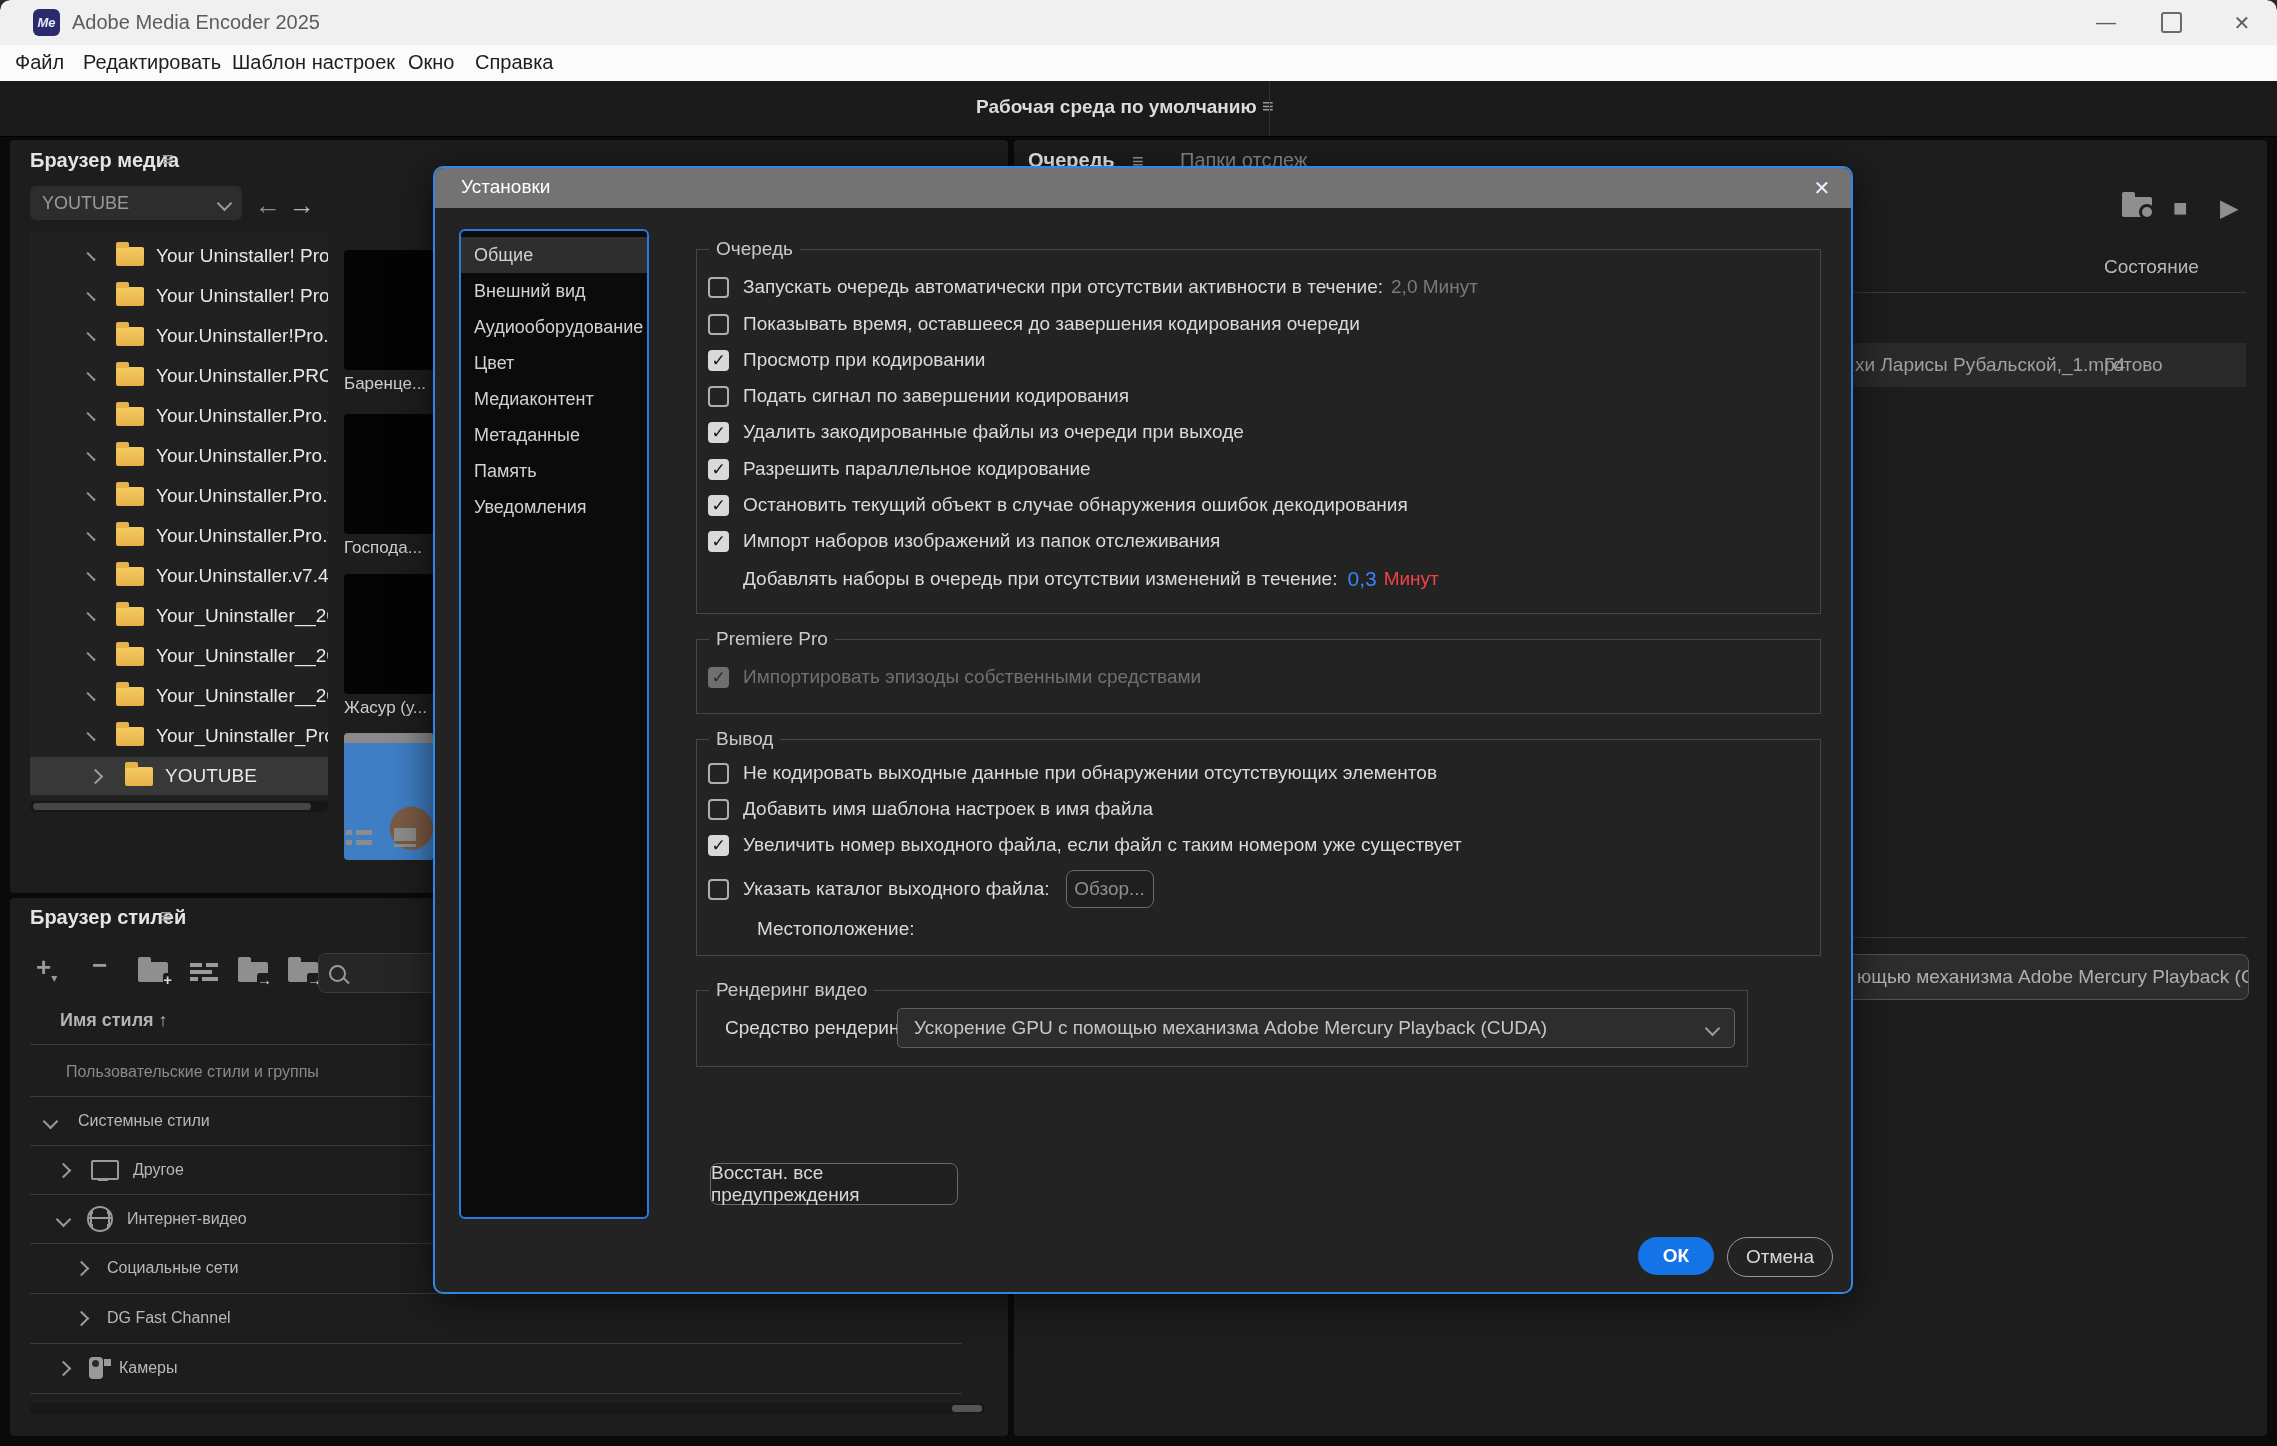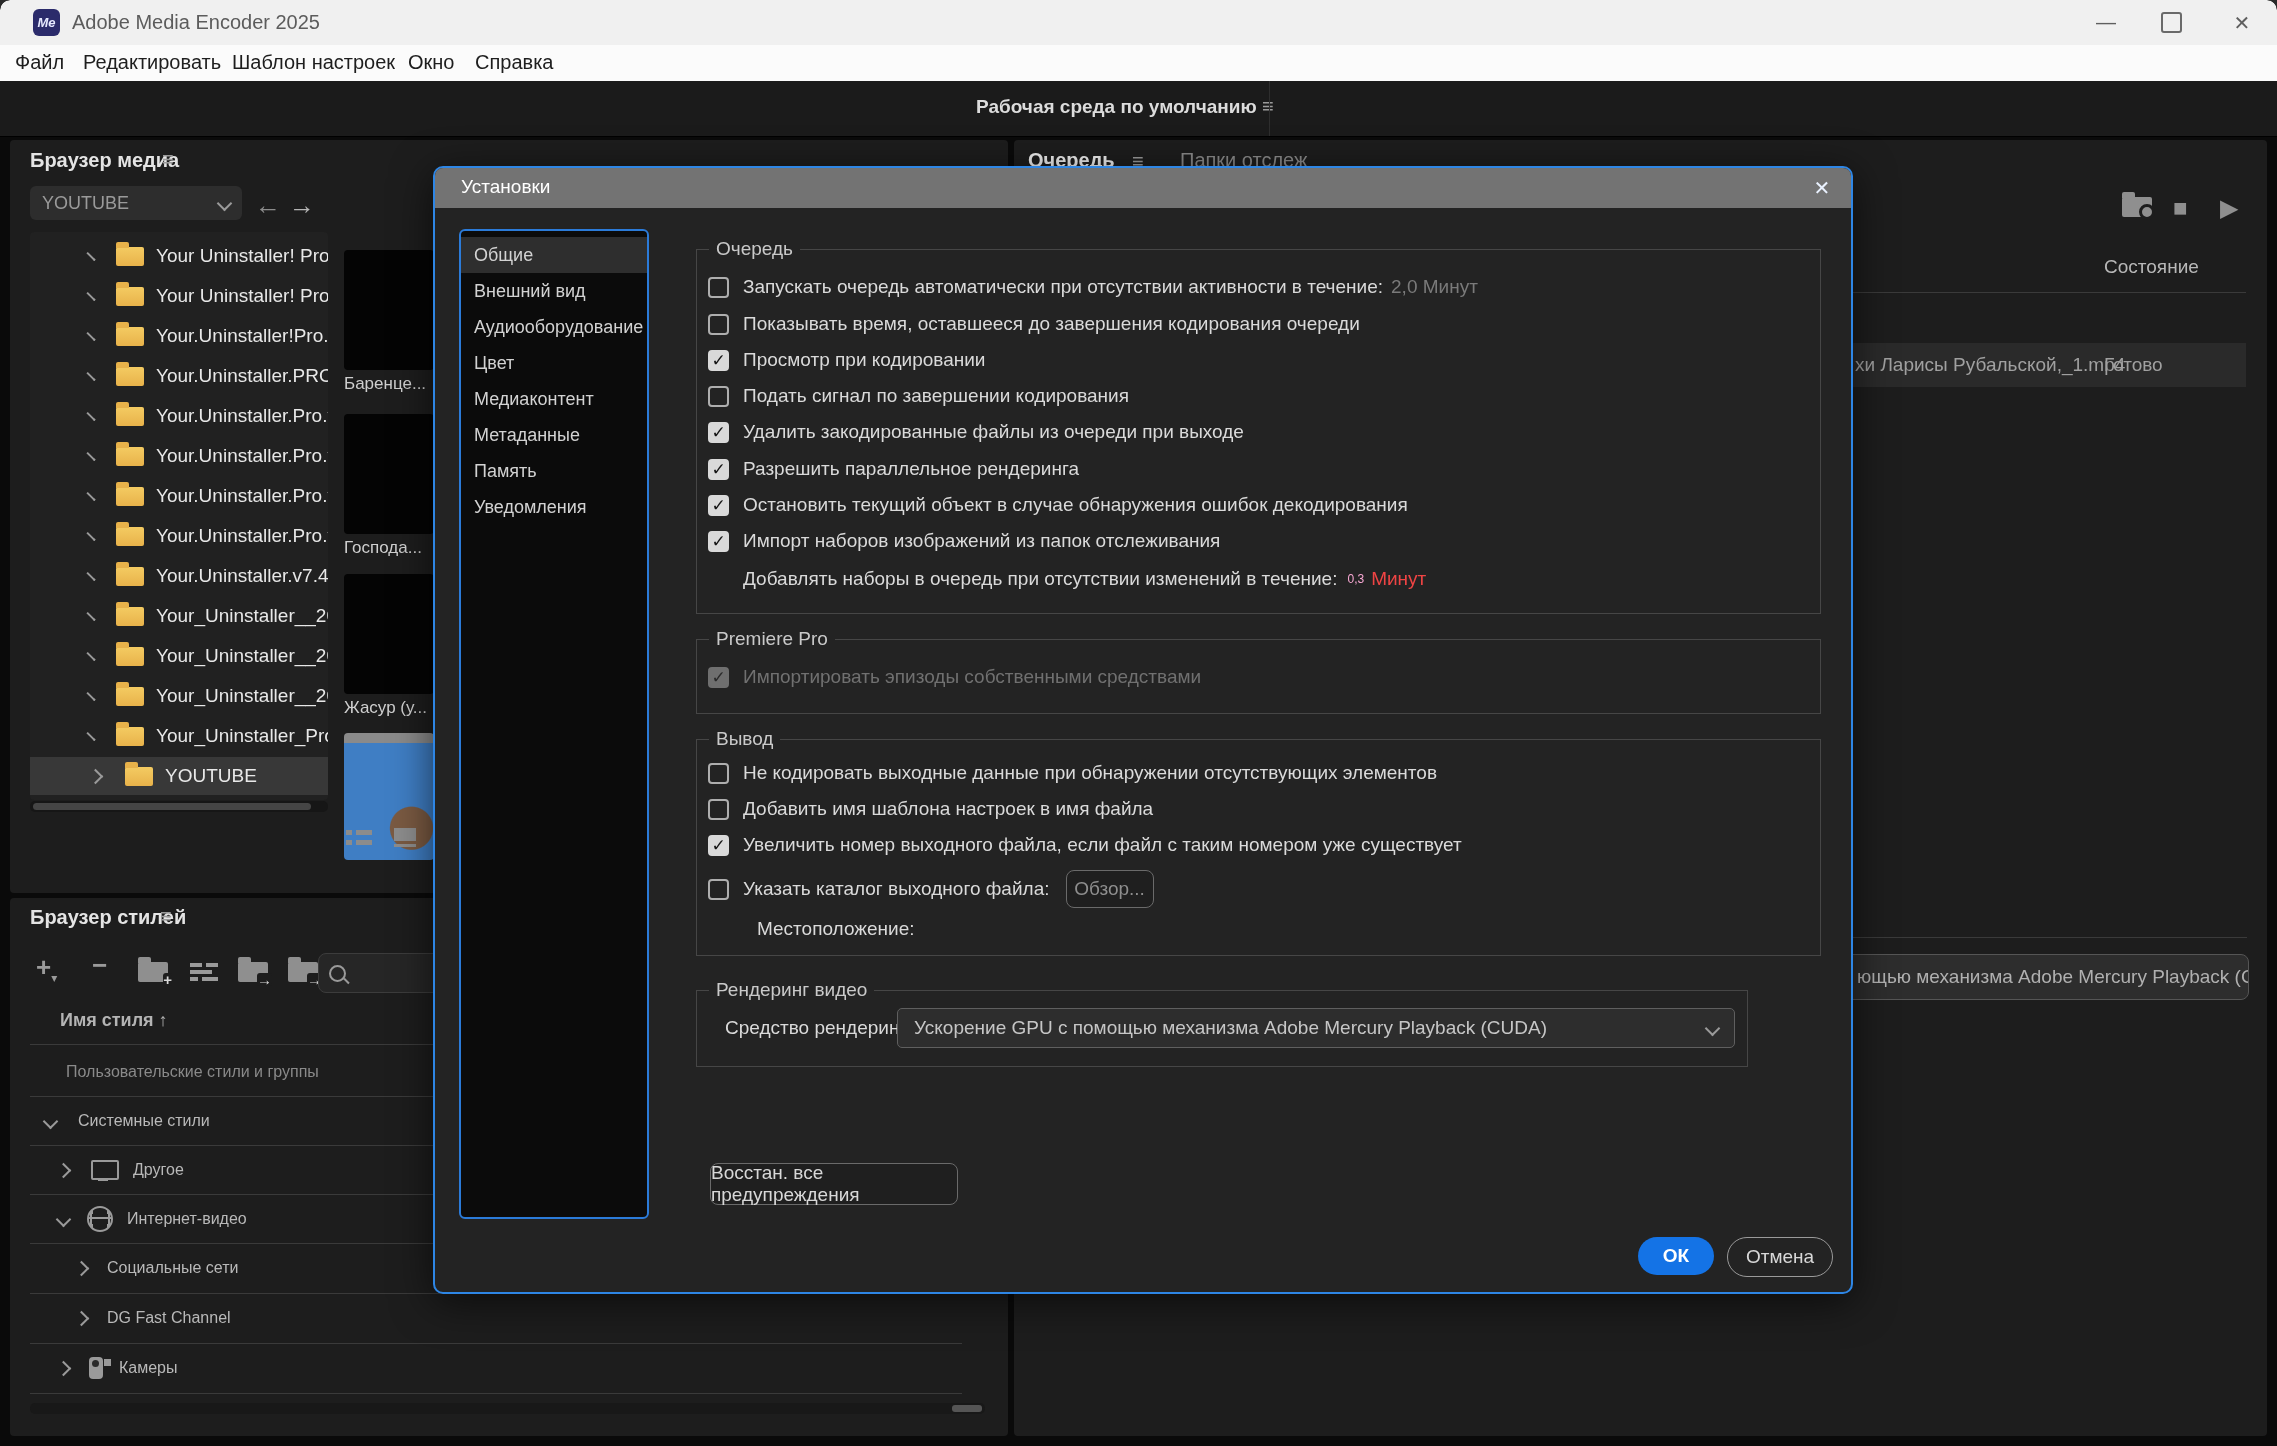--- a/index.html
+++ b/index.html
@@ -103,21 +103,21 @@
   .cat-item.sel{background:#2e2e2e;}
   .groupbox{position:absolute;border:1px solid #464646;}
   .legend{position:absolute;top:-12px;left:12px;background:#232323;padding:0 7px;color:#c9c9c9;font-size:19px;}
   .cbrow{position:absolute;left:11px;display:flex;align-items:center;height:30px;}
   .cb{width:21px;height:21px;border-radius:4px;border:2px solid #aeaeae;box-sizing:border-box;flex:none;display:flex;align-items:center;justify-content:center;font-size:17px;font-weight:bold;color:transparent;}
   .cb.checked{background:#d9d9d9;border-color:#d9d9d9;color:#141414;}
   .cb.checked.disabled{background:#6f6f6f;border-color:#6f6f6f;color:#2a2a2a;}
   .cblabel{margin-left:14px;color:#dadada;font-size:19px;white-space:nowrap;}
   .cblabel.disabled{color:#707070;}
   .mutedval{margin-left:8px;color:#7a7a7a;font-size:19px;}
-  .hotblue{margin-left:10px;color:#f9a8d4;font-size:12px;}
+  .hotblue{margin-left:10px;color:#3b82f6;font-size:21px;}
   .unit{margin-left:7px;color:#ef4444;font-size:19px;}
   .dlg-btn{position:absolute;background:#1f1f1f;border:1px solid #6a6a6a;border-radius:8px;color:#d8d8d8;font-size:19px;display:flex;align-items:center;justify-content:center;}
   .pill{border-radius:20px;}
   .ok{background:#1473e6;border:none;color:#fff;font-weight:bold;}
   .dd{position:absolute;background:#2d2d2d;border:1px solid #5f5f5f;border-radius:5px;display:flex;align-items:center;color:#c6c6c6;font-size:19px;padding:0 16px;box-sizing:border-box;}
   .dd .chev{margin-left:auto;}
   .plain-label{position:absolute;color:#dadada;font-size:19px;}
 </style>
 </head>
 <body>
@@ -402,21 +402,21 @@
       <div class="cbrow" style="top:167px;">
         <span class="cb checked">
             <span>✓</span>
           </span>
         <span class="cblabel">Удалить закодированные файлы из очереди при выходе</span>
       </div>
       <div class="cbrow" style="top:204px;">
         <span class="cb checked">
             <span>✓</span>
           </span>
-        <span class="cblabel">Разрешить параллельное рендеринга</span>
+        <span class="cblabel">Разрешить параллельное кодирование</span>
       </div>
       <div class="cbrow" style="top:240px;">
         <span class="cb checked">
             <span>✓</span>
           </span>
         <span class="cblabel">Остановить текущий объект в случае обнаружения ошибок декодирования</span>
       </div>
       <div class="cbrow" style="top:276px;">
         <span class="cb checked">
             <span>✓</span>

